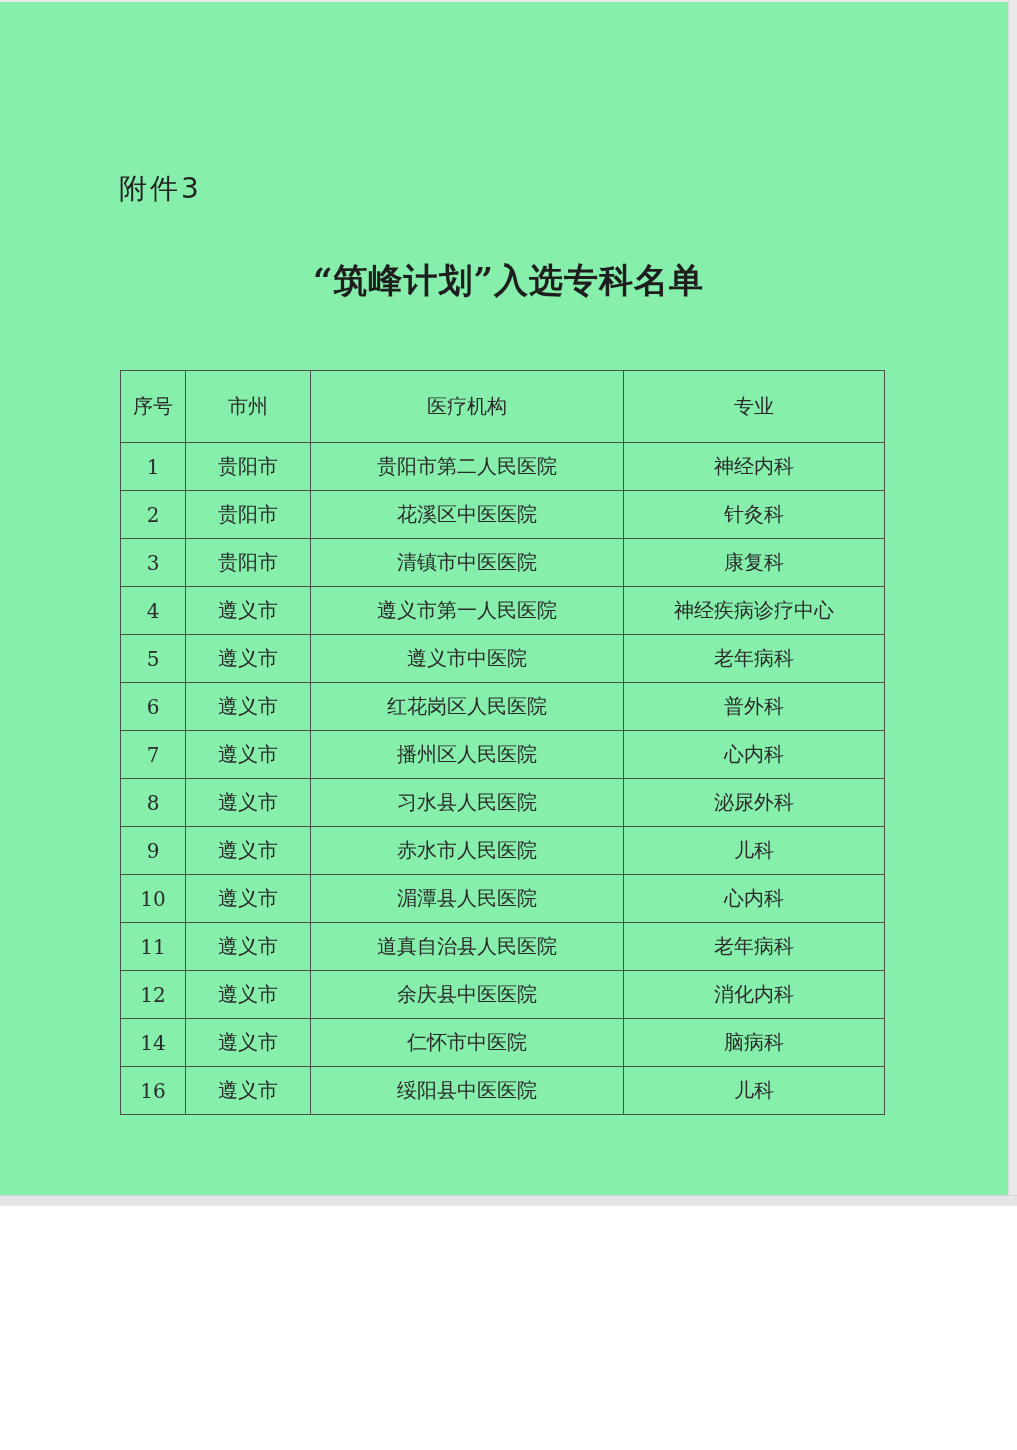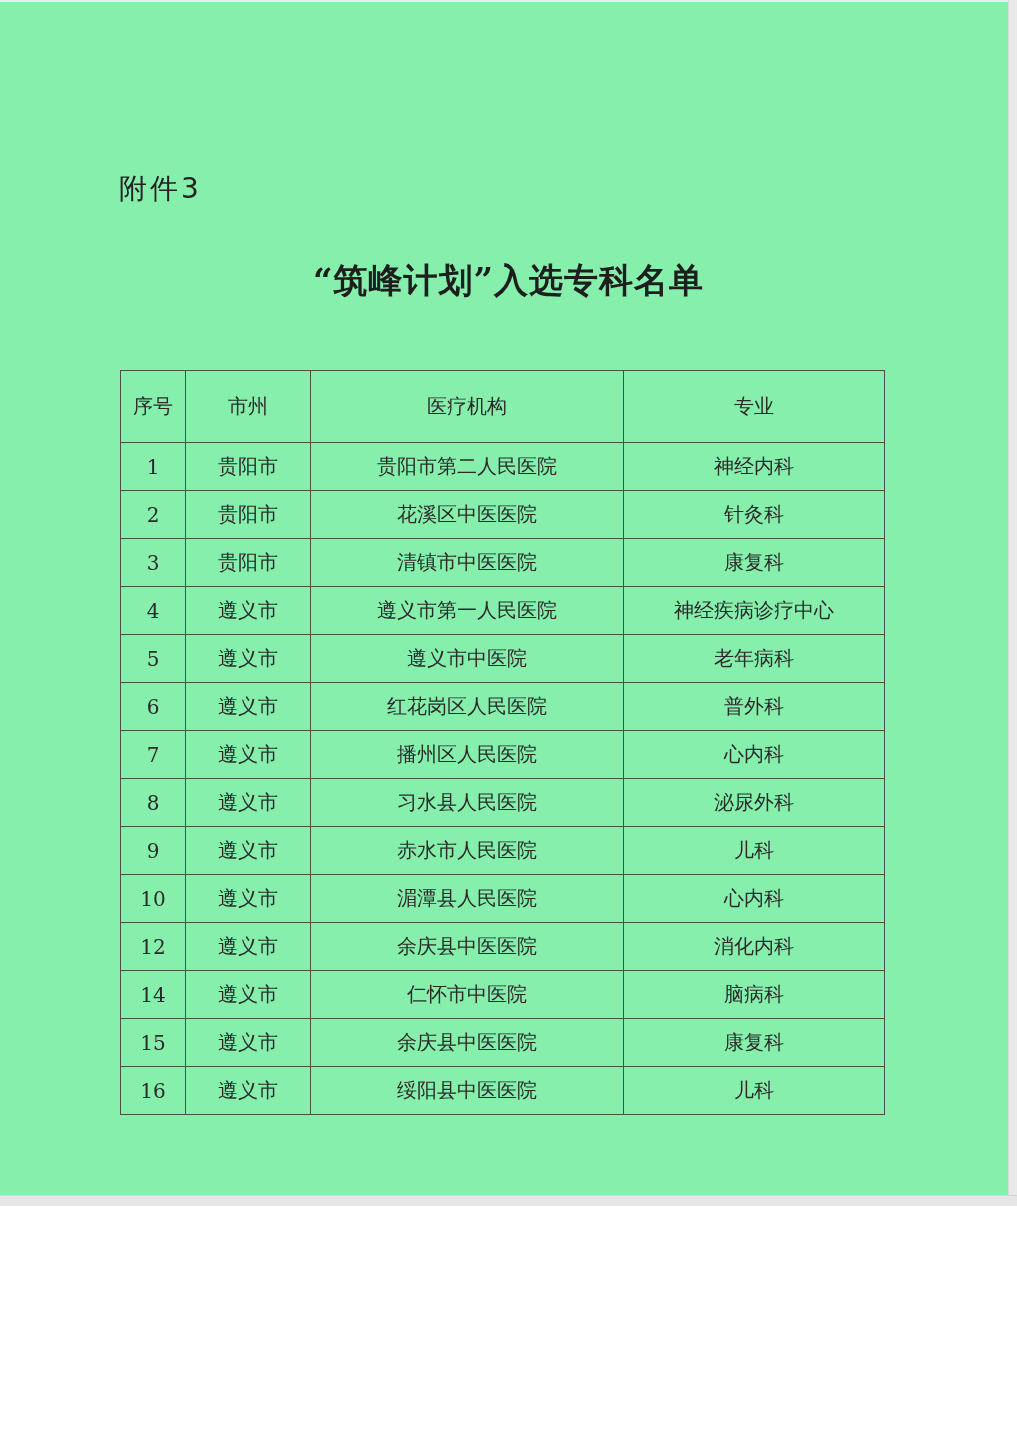--- a/index.html
+++ b/index.html
@@ -177,36 +177,36 @@
       <td>赤水市人民医院</td>
       <td>儿科</td>
     </tr>
         <tr>
       <td>10</td>
       <td>遵义市</td>
       <td>湄潭县人民医院</td>
       <td>心内科</td>
     </tr>
         <tr>
+      <td>11</td>
+      <td>遵义市</td>
+      <td>道真自治县人民医院</td>
+      <td>老年病科</td>
+    </tr>
+        <tr>
       <td>12</td>
       <td>遵义市</td>
       <td>余庆县中医医院</td>
       <td>消化内科</td>
     </tr>
         <tr>
       <td>14</td>
       <td>遵义市</td>
       <td>仁怀市中医院</td>
       <td>脑病科</td>
-    </tr>
-        <tr>
-      <td>15</td>
-      <td>遵义市</td>
-      <td>余庆县中医医院</td>
-      <td>康复科</td>
     </tr>
         <tr>
       <td>16</td>
       <td>遵义市</td>
       <td>绥阳县中医医院</td>
       <td>儿科</td>
     </tr>
       </tbody>
   </table>
 

